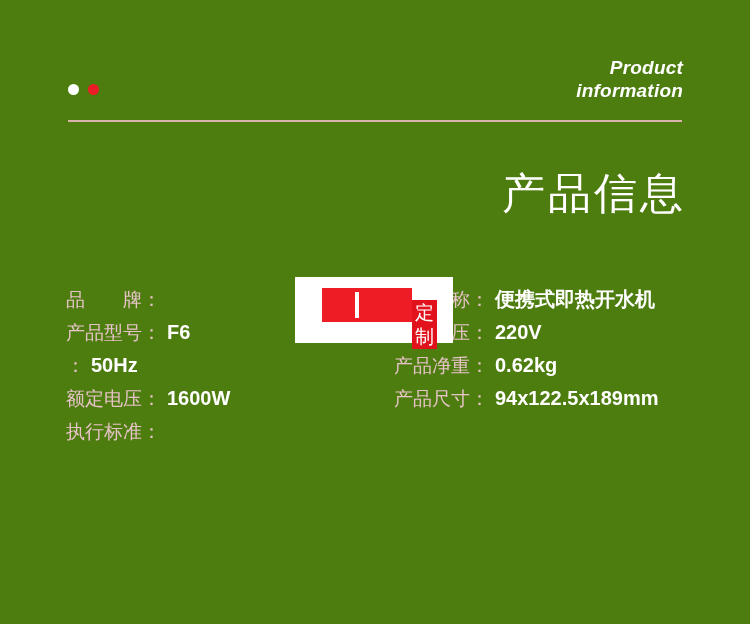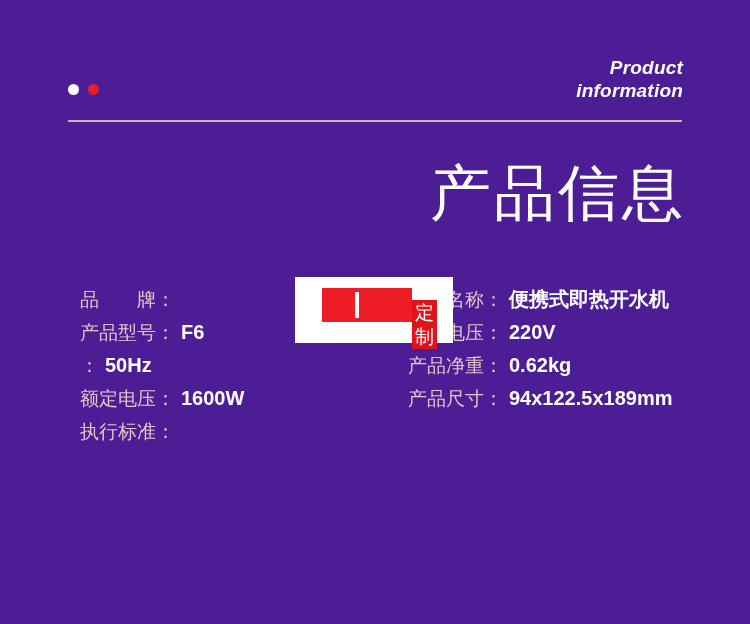--- a/index.html
+++ b/index.html
@@ -12,21 +12,21 @@
     background: #b5212b;
     font-family: "Liberation Sans", "DejaVu Sans", sans-serif;
     overflow: hidden;
     position: relative;
   }
 
   .page {
     position: relative;
     width: 750px;
     height: 624px;
-    background: #4c1d95;
+    background: #4d7c0f;
     text-decoration: underline;
   }
 
   
   .dots {
     position: absolute;
     left: 68px;
     top: 84px;
     display: flex;
     align-items: center;
@@ -67,32 +67,32 @@
     background: #e9b9bc;
     opacity: .9;
   }
 
   
   .page-title {
     position: absolute;
     right: 64px;
     top: 163px;
     color: #ffffff;
-    font-size: 61px;
+    font-size: 43px;
     line-height: 60px;
     letter-spacing: 3px;
     font-weight: 400;
     white-space: nowrap;
     font-family: "DejaVu Sans", "Liberation Sans", sans-serif;
   }
 
   
   .specs {
     position: absolute;
-    left: 80px;
+    left: 66px;
     top: 286px;
     width: 640px;
   }
   .spec-row {
     display: flex;
     align-items: baseline;
     height: 33px;
   }
   .spec-cell {
     display: flex;

